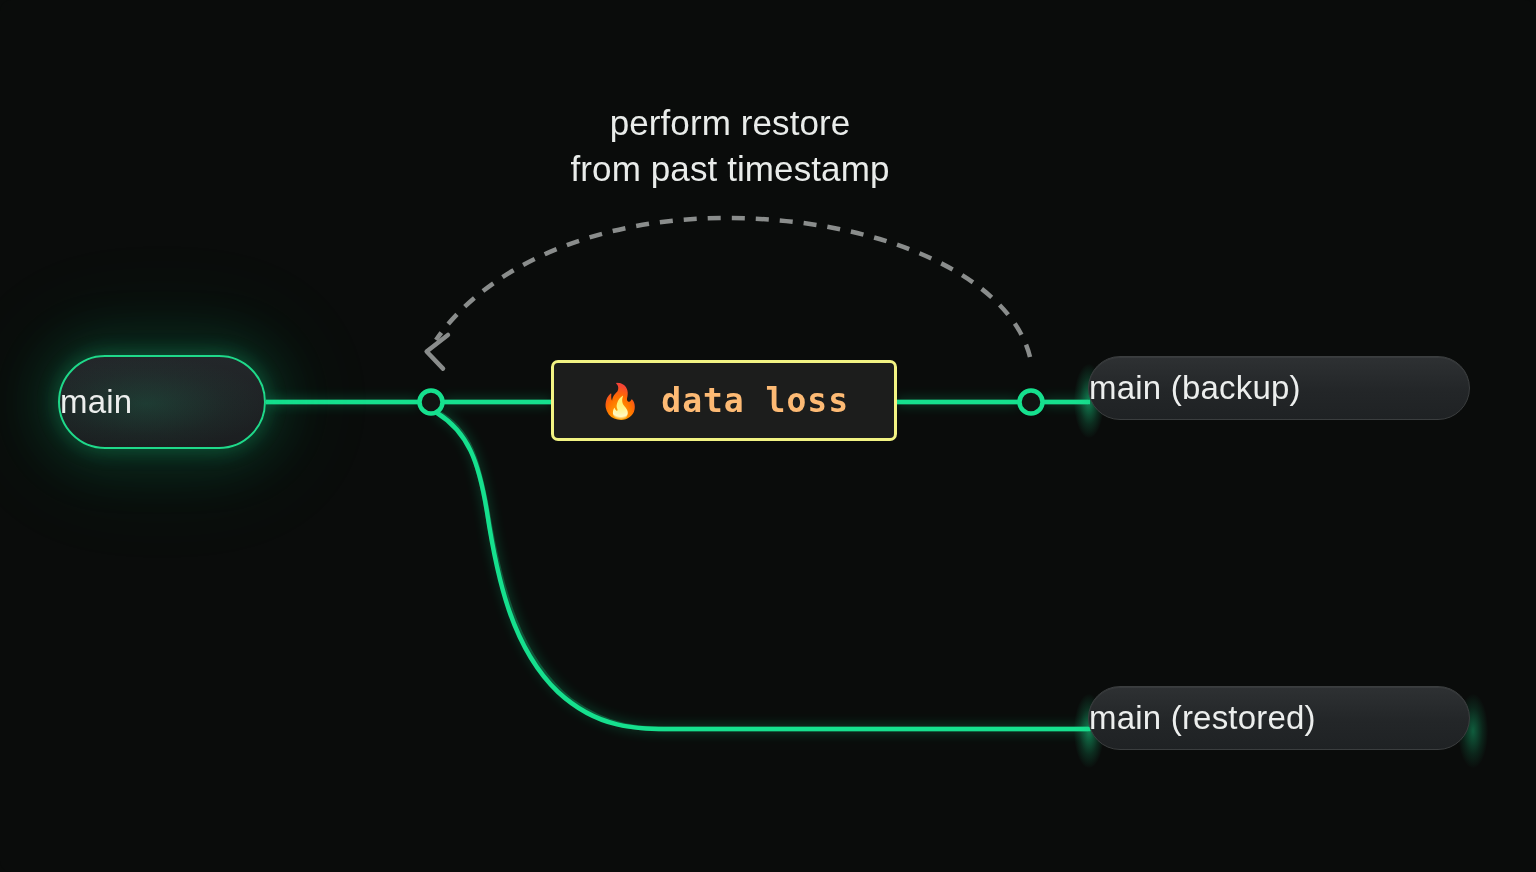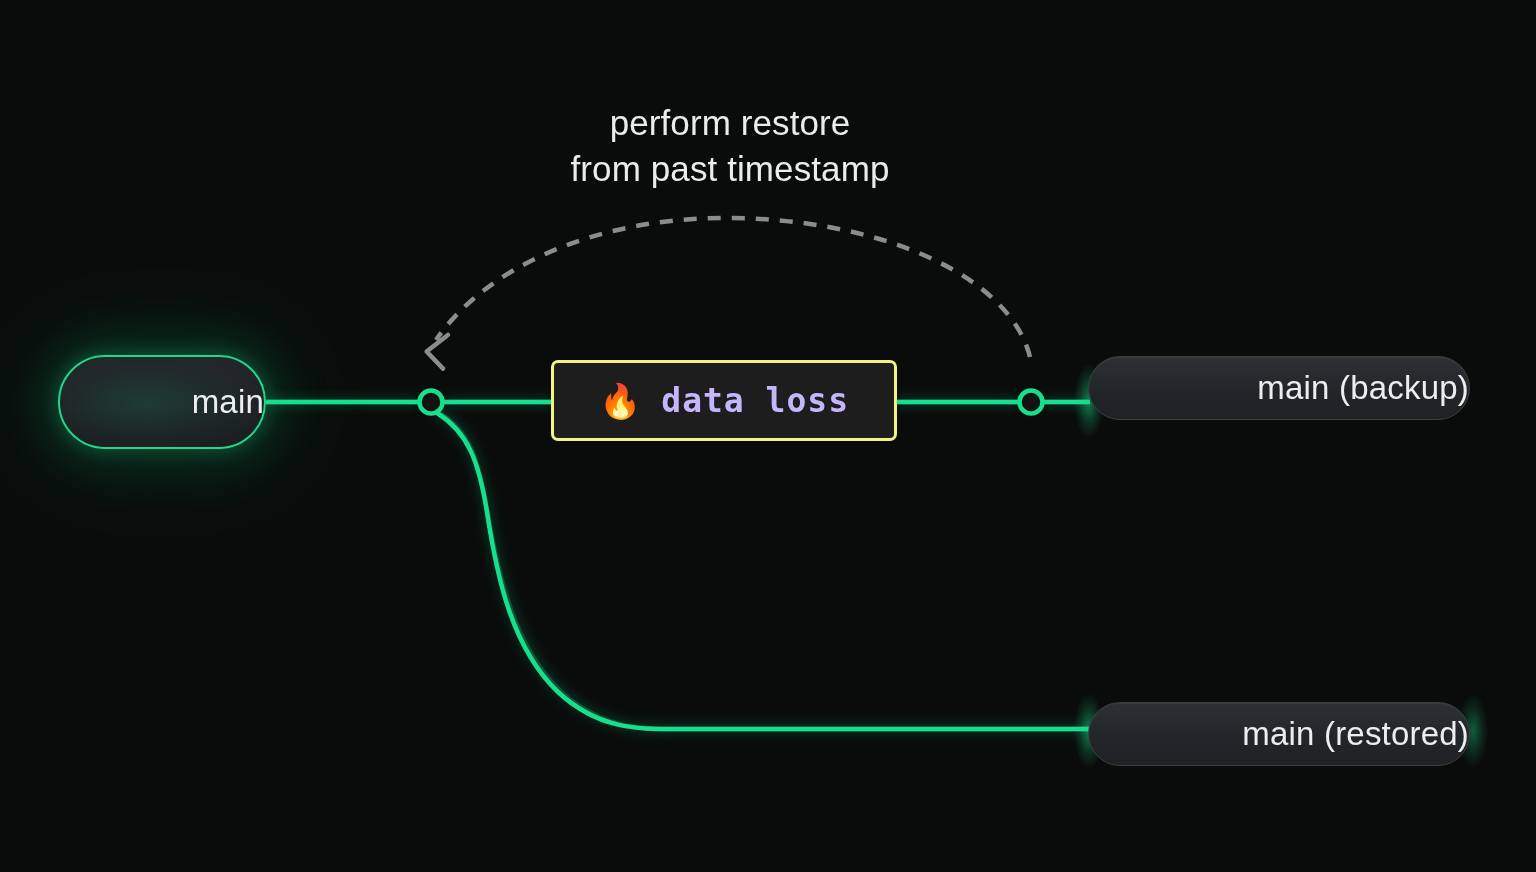--- a/index.html
+++ b/index.html
@@ -36,21 +36,21 @@
     line-height: 46px;
     letter-spacing: 0.1px;
     white-space: pre-line;
   }
 
   
   .node {
     position: absolute;
     display: flex;
     align-items: center;
-    justify-content: flex-end;
+    justify-content: flex-start;
     box-sizing: border-box;
     border-radius: 999px;
     color: #eceeed;
     font-size: 33px;
     letter-spacing: 0.2px;
   }
   .node-main {
     left: 58px;
     top: 355px;
     width: 208px;
@@ -65,21 +65,21 @@
       0 0 96px 40px rgba(24,214,136,0.06);
   }
   .node-grey {
     width: 382px;
     height: 64px;
     border: 1px solid #3b3e3f;
     background: linear-gradient(180deg, #2e3133 0%, #232628 55%, #1f2224 100%);
     box-shadow: inset 0 1px 0 rgba(255,255,255,0.05);
   }
   .node-backup { left: 1088px; top: 356px; }
-  .node-restored { left: 1088px; top: 686px; margin-top: 16px; }
+  .node-restored { left: 1088px; top: 686px; }
 
   
   .glow-left, .glow-right {
     position: absolute;
     width: 30px;
     height: 74px;
     border-radius: 50%;
     pointer-events: none;
   }
   .glow-left  { left: 1074px; }
@@ -103,21 +103,21 @@
     align-items: center;
     justify-content: center;
     gap: 20px;
   }
   .callout-emoji {
     font-size: 34px;
     line-height: 1;
     font-family: "DejaVu Sans", sans-serif;
   }
   .callout-label {
-    color: #c4b5fd;
+    color: #fdba74;
     font-family: "DejaVu Sans Mono", "Liberation Mono", monospace;
     font-size: 33px;
     font-weight: bold;
     letter-spacing: 1px;
   }
 </style>
 </head>
 <body>
 
 <div id="canvas">

